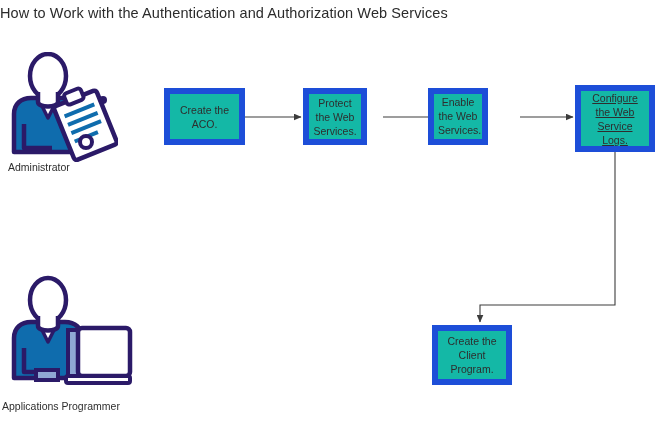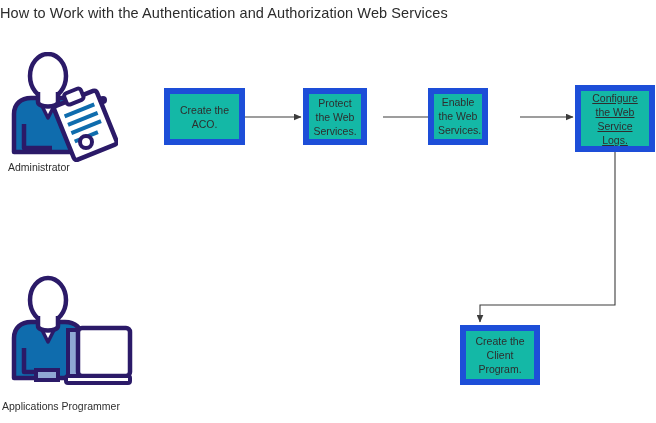--- a/index.html
+++ b/index.html
@@ -51,21 +51,21 @@
   }
   .node span {
     display: block;
     width: 100%;
   }
 
   #node-aco       { left: 164px; top: 88px;  width: 81px;  height: 57px; }
   #node-protect   { left: 303px; top: 88px;  width: 64px;  height: 57px; }
   #node-enable    { left: 428px; top: 88px;  width: 60px;  height: 57px; align-items: flex-end; }
   #node-configure { left: 575px; top: 85px;  width: 80px;  height: 67px; text-decoration: underline; }
-  #node-client    { left: 460px; top: 325px; width: 80px;  height: 60px; }
+  #node-client    { left: 432px; top: 325px; width: 80px;  height: 60px; }
 
   
   #connectors {
     position: absolute;
     left: 0;
     top: 0;
     width: 656px;
     height: 423px;
     pointer-events: none;
   }

